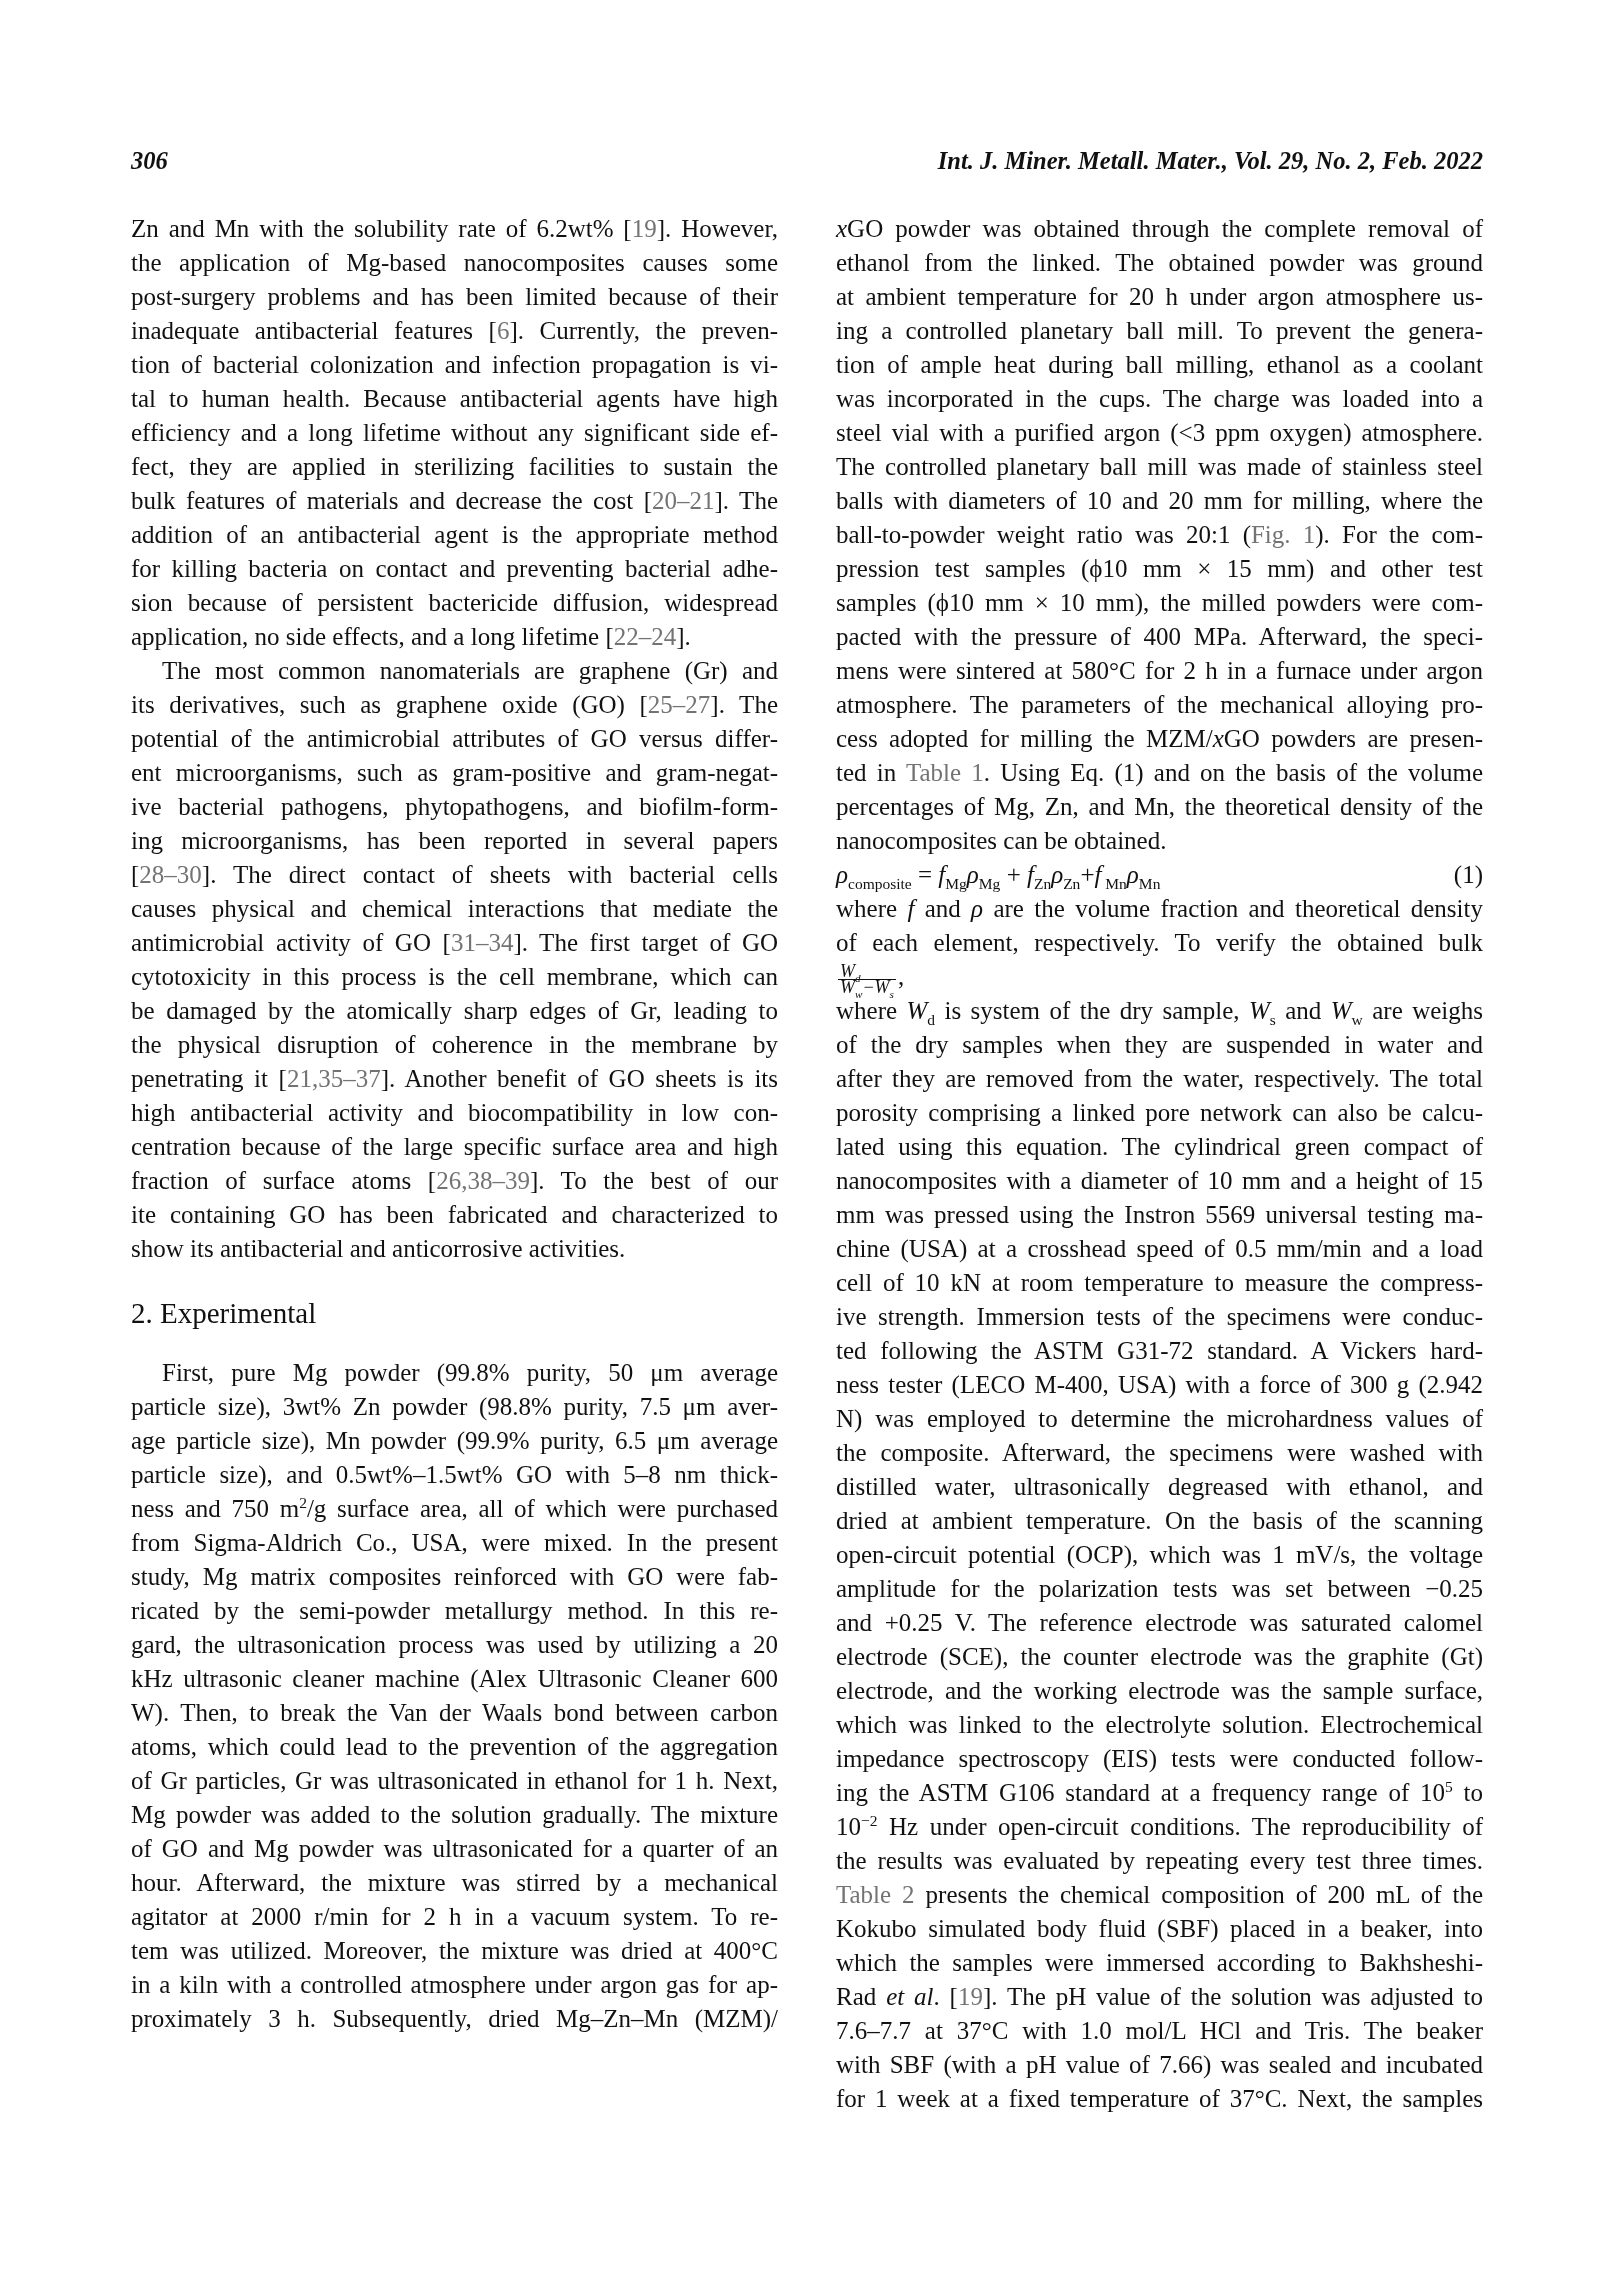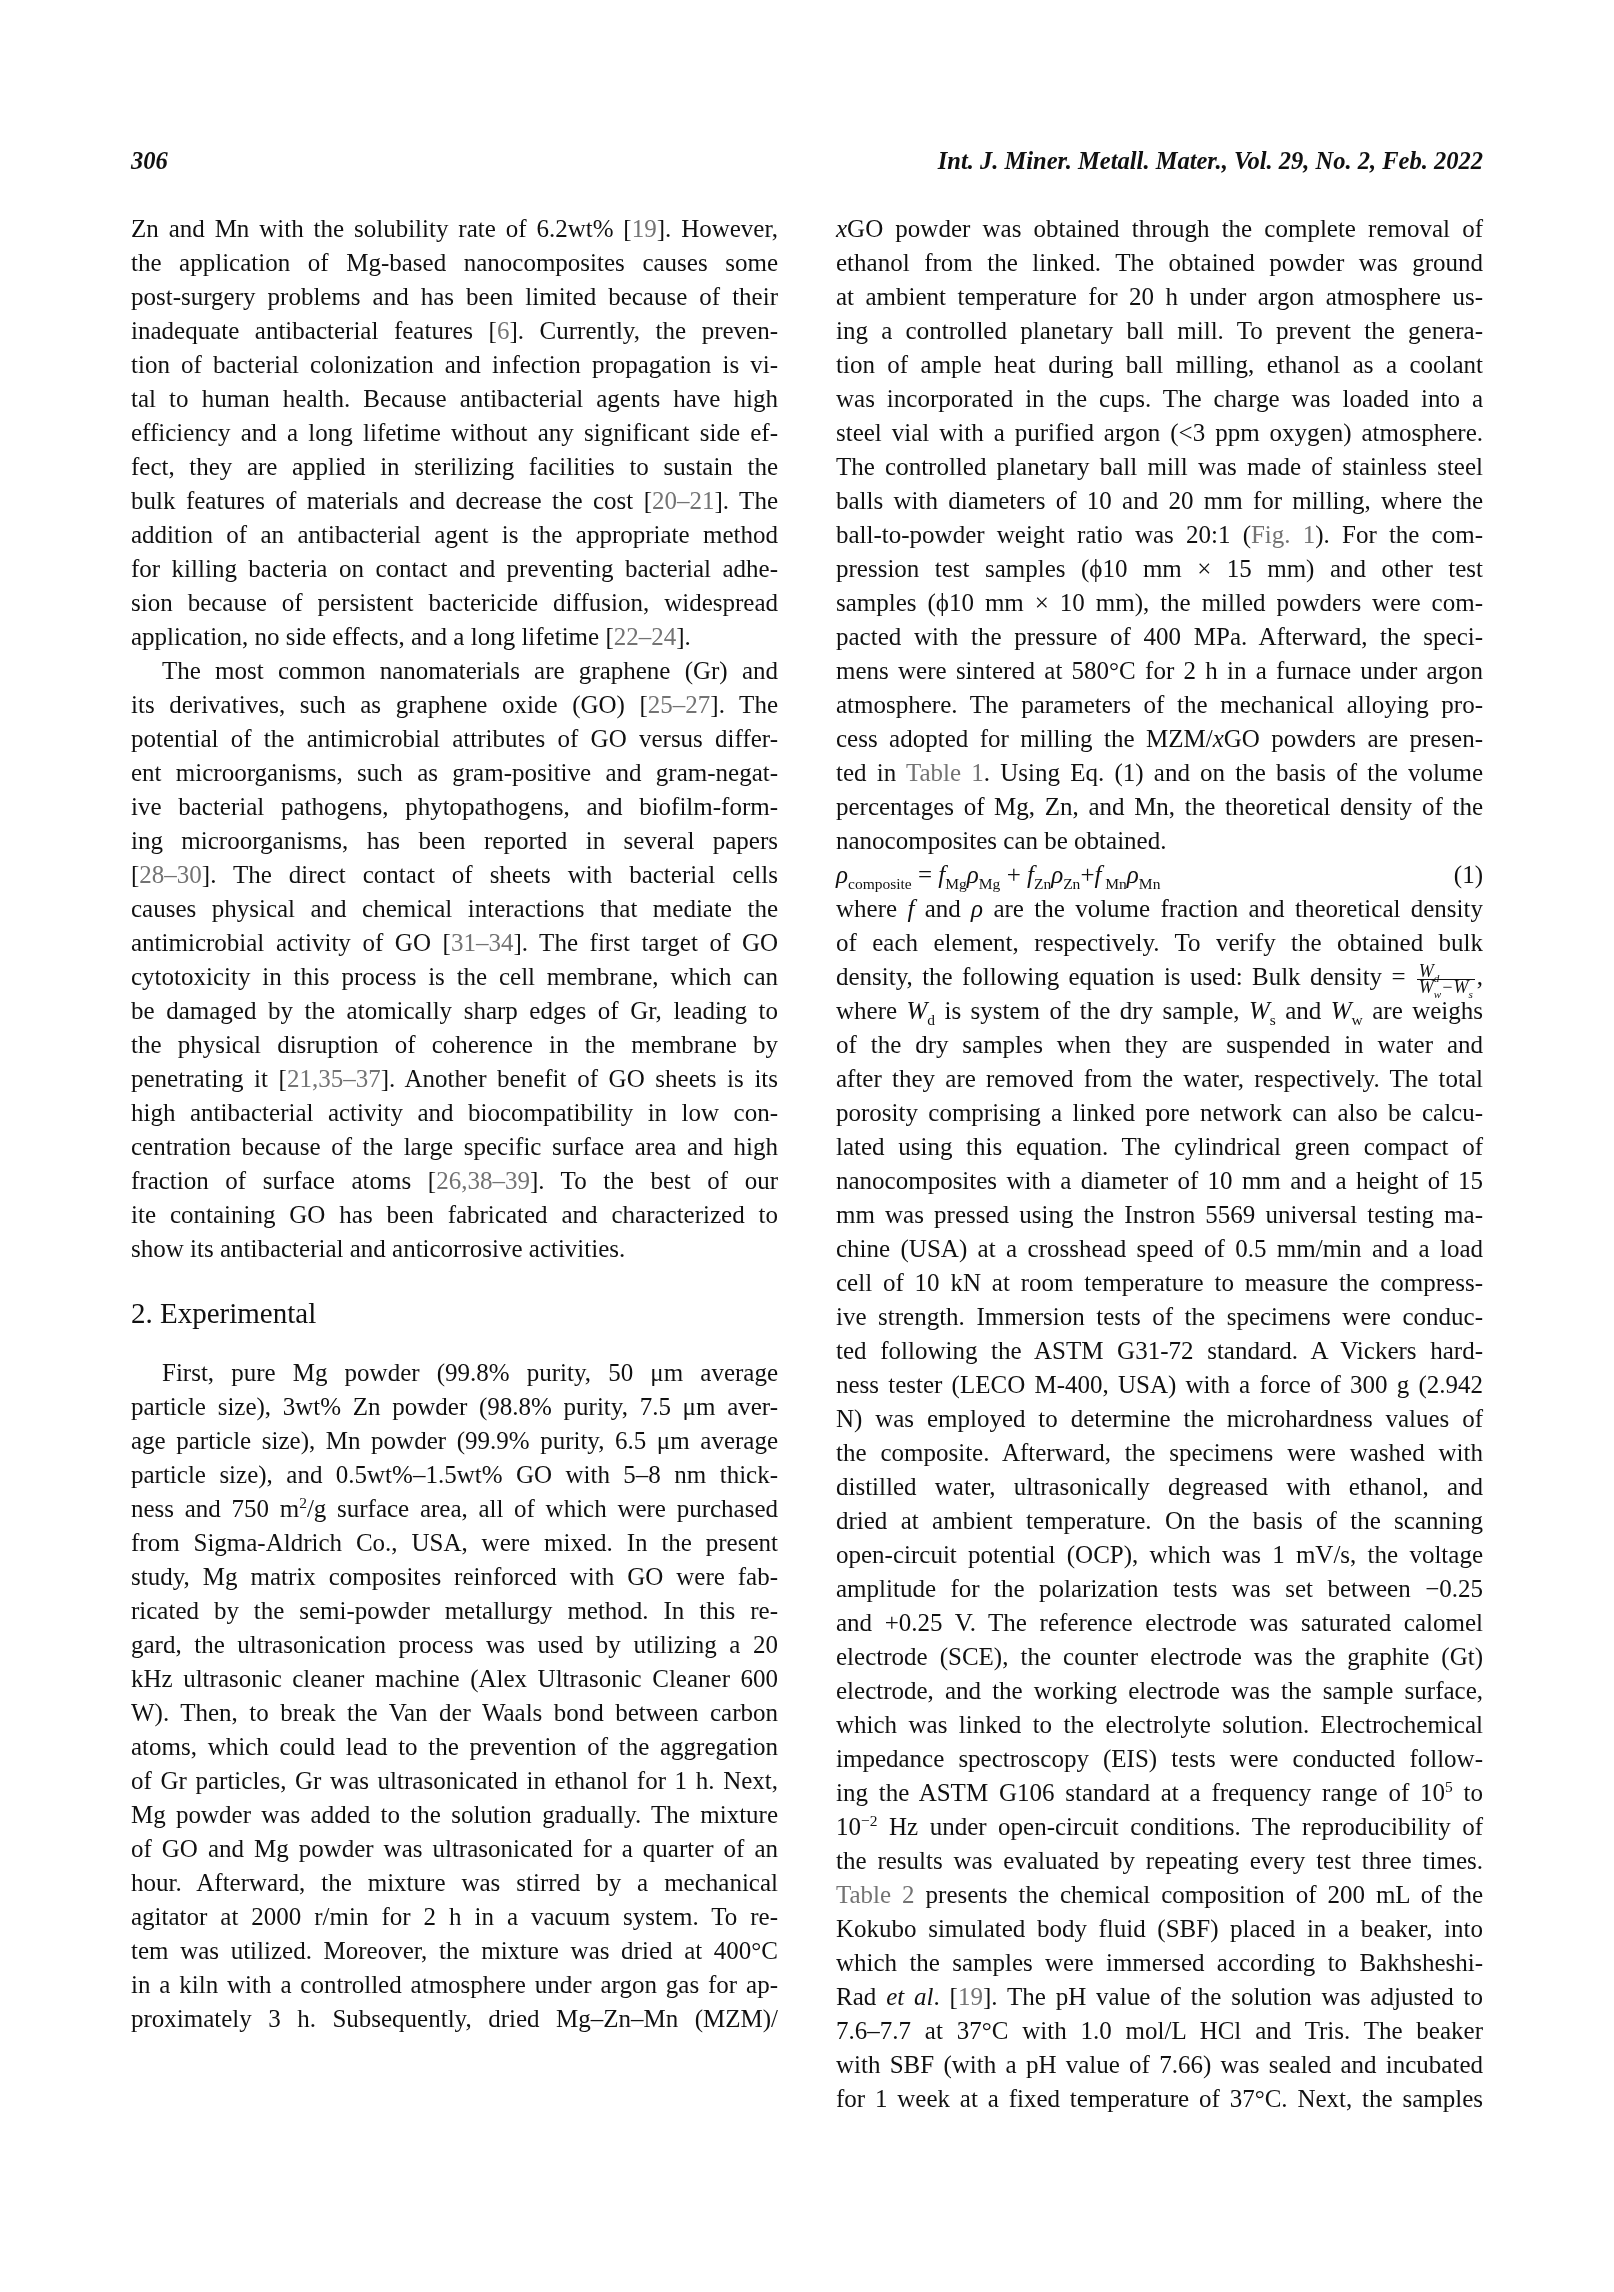--- a/index.html
+++ b/index.html
@@ -112,21 +112,21 @@
     </div>
   <div class="eq-line">
     <span><span class="it">ρ</span><sub>composite</sub><span> = </span><span class="it">f</span><sub>Mg</sub><span class="it">ρ</span><sub>Mg</sub><span> + </span><span class="it">f</span><sub>Zn</sub><span class="it">ρ</span><sub>Zn</sub><span>+</span><span class="it">f</span><sub> Mn</sub><span class="it">ρ</span><sub>Mn</sub></span>
     <span>(1)</span>
   </div>
   <div>
       <div class="line"><span>where </span><span class="it">f</span><span> and </span><span class="it">ρ</span><span> are the volume fraction and theoretical density</span></div>
       <div class="line"><span>of each element, respectively. To verify the obtained bulk</span></div>
     </div>
   <div class="line">
-    <span>density, the following equation is used: Bulk density = </span><span class="frac"><span class="num"><span>W</span><sub>d</sub></span><span class="den"><span>W</span><sub>w</sub><span>−W</span><sub>s</sub></span></span><span>,</span>
+    <span class="frac"><span class="num"><span>W</span><sub>d</sub></span><span class="den"><span>W</span><sub>w</sub><span>−W</span><sub>s</sub></span></span><span>,</span>
   </div>
   <div>
       <div class="line"><span>where </span><span class="it">W</span><sub>d</sub><span> is system of the dry sample, </span><span class="it">W</span><sub>s</sub><span> and </span><span class="it">W</span><sub>w</sub><span> are weighs</span></div>
       <div class="line"><span>of the dry samples when they are suspended in water and</span></div>
       <div class="line"><span>after they are removed from the water, respectively. The total</span></div>
       <div class="line"><span>porosity comprising a linked pore network can also be calcu-</span></div>
       <div class="line"><span>lated using this equation. The cylindrical green compact of</span></div>
       <div class="line"><span>nanocomposites with a diameter of 10 mm and a height of 15</span></div>
       <div class="line"><span>mm was pressed using the Instron 5569 universal testing ma-</span></div>
       <div class="line"><span>chine (USA) at a crosshead speed of 0.5 mm/min and a load</span></div>

